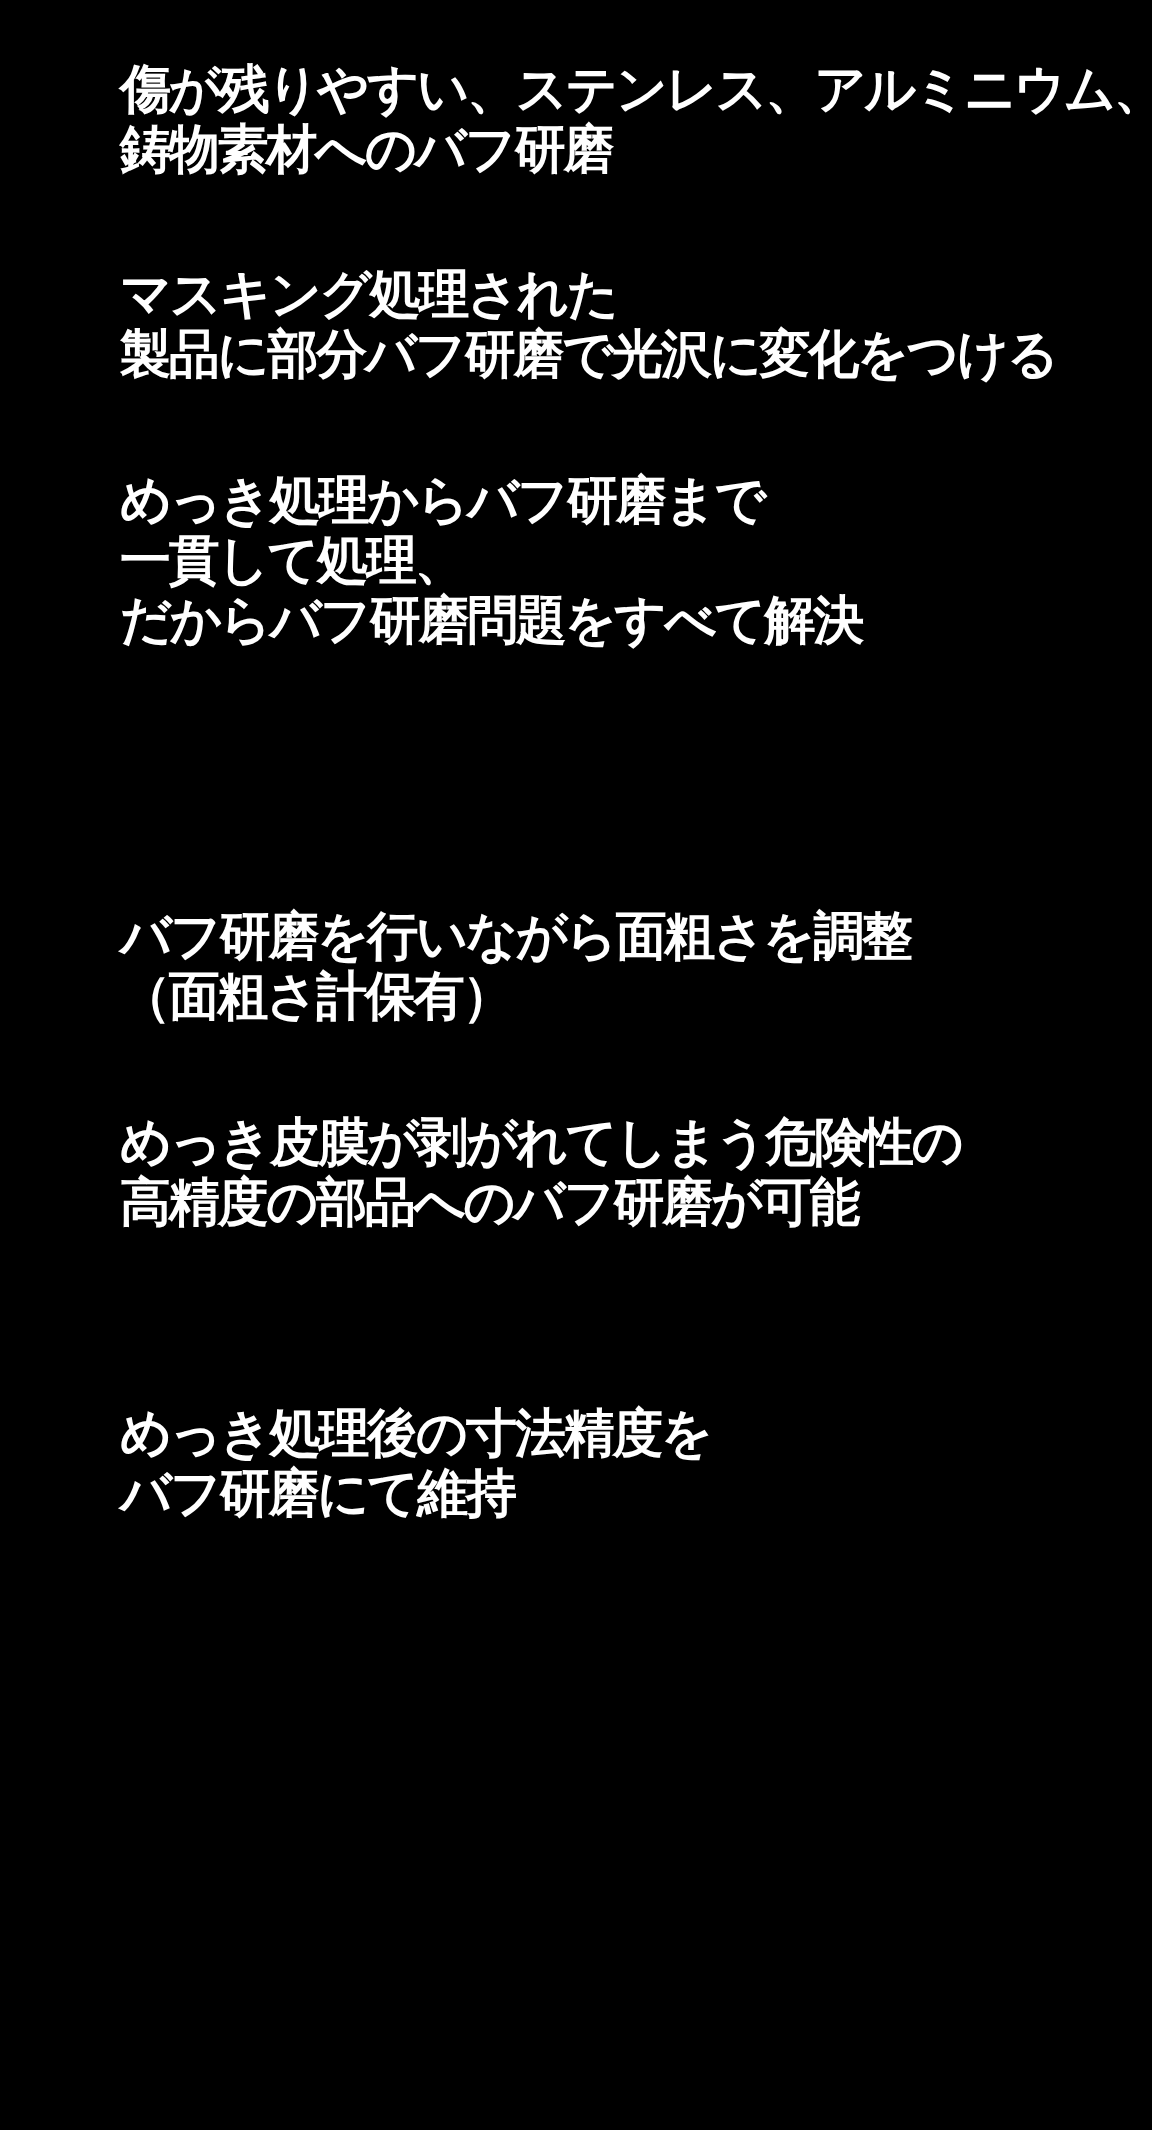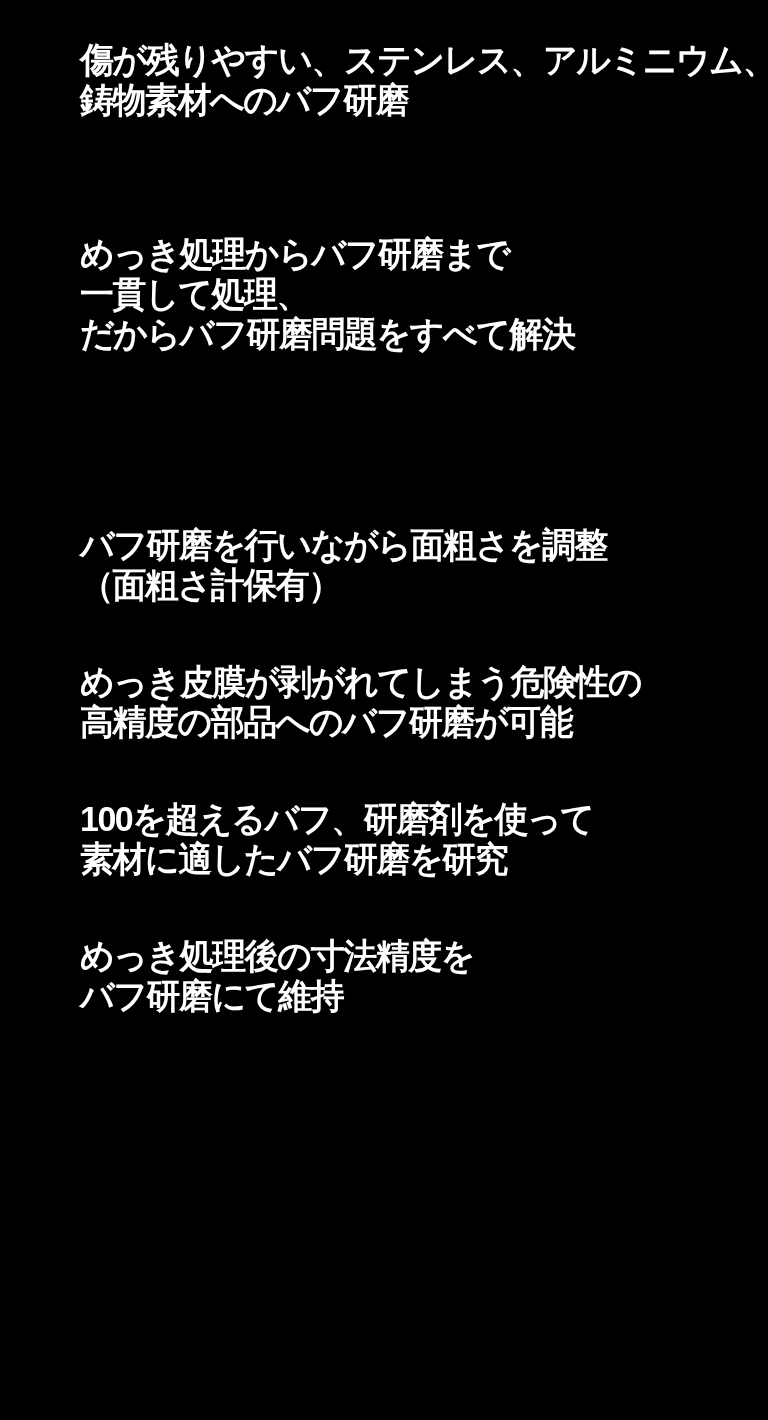--- a/index.html
+++ b/index.html
@@ -48,20 +48,24 @@
   <div class="item">
     <span class="bullet"></span>
     <div class="text">
         <div class="line">傷が残りやすい、ステンレス、アルミニウム、</div>
         <div class="line">鋳物素材へのバフ研磨</div>
       </div>
   </div>
 
   <div class="item">
     <span class="bullet"></span>
+    <div class="text">
+        <div class="line">マスキング処理された</div>
+        <div class="line">製品に部分バフ研磨で光沢に変化をつける</div>
+      </div>
   </div>
 
   <div class="item">
     <span class="bullet"></span>
     <div class="text">
         <div class="line">めっき処理からバフ研磨まで</div>
         <div class="line">一貫して処理、</div>
         <div class="line">だからバフ研磨問題をすべて解決</div>
       </div>
   </div>
@@ -86,24 +90,20 @@
   <div class="item">
     <span class="bullet"></span>
     <div class="text">
         <div class="line">めっき皮膜が剥がれてしまう危険性の</div>
         <div class="line">高精度の部品へのバフ研磨が可能</div>
       </div>
   </div>
 
   <div class="item">
     <span class="bullet"></span>
-    <div class="text">
-        <div class="line">100を超えるバフ、研磨剤を使って</div>
-        <div class="line">素材に適したバフ研磨を研究</div>
-      </div>
   </div>
 
   <div class="item">
     <span class="bullet"></span>
     <div class="text">
         <div class="line">めっき処理後の寸法精度を</div>
         <div class="line">バフ研磨にて維持</div>
       </div>
   </div>
 </div>

